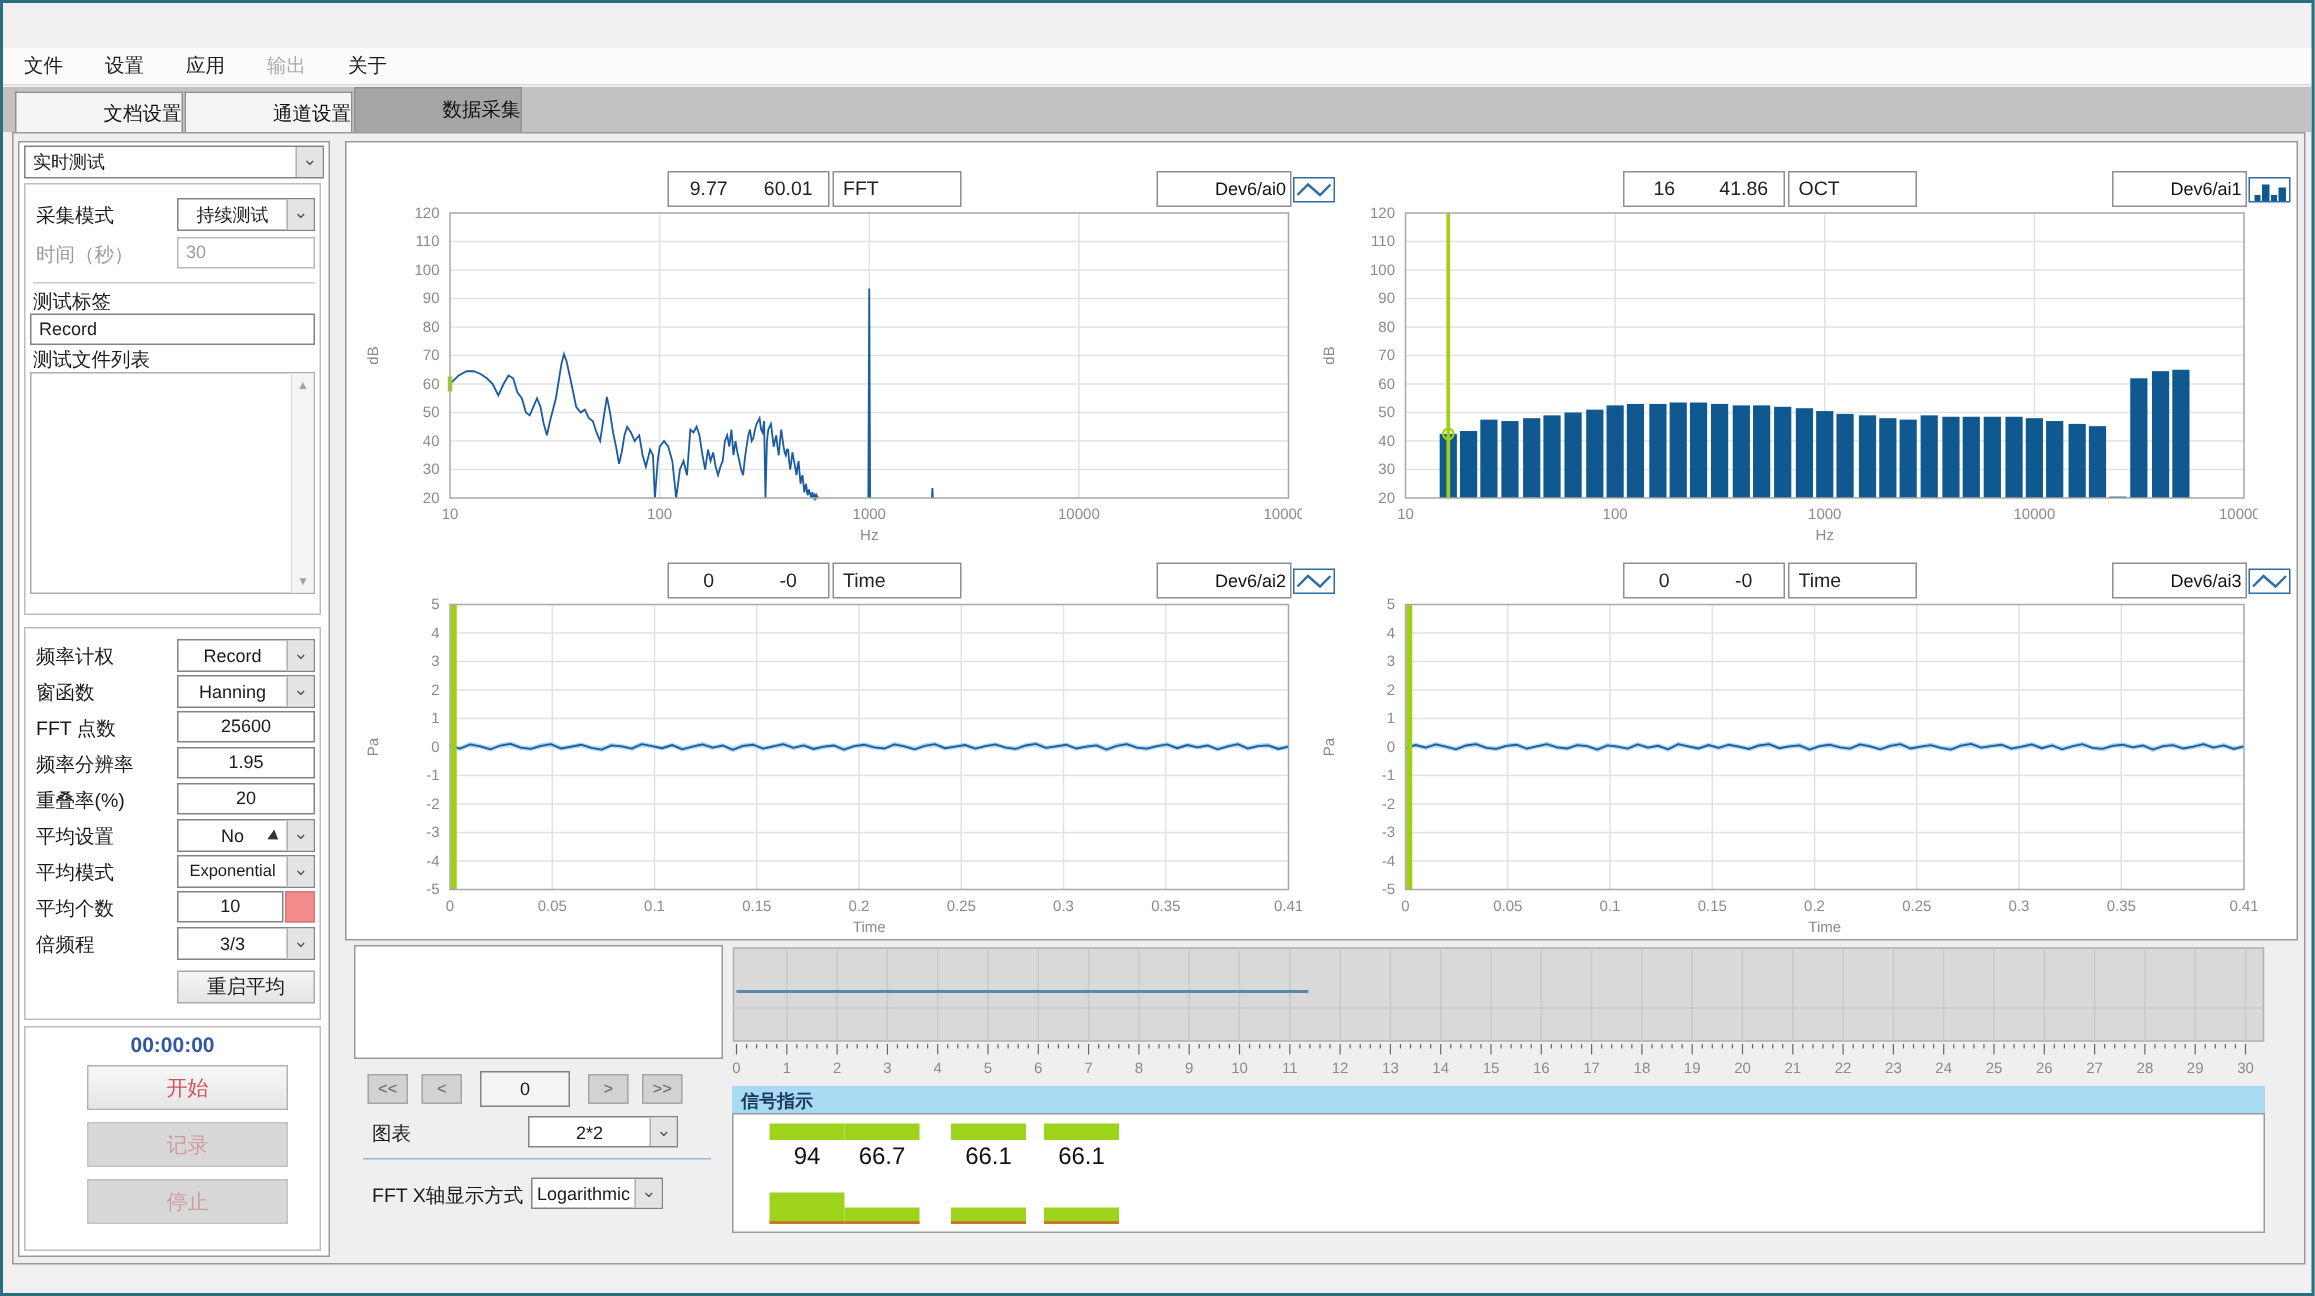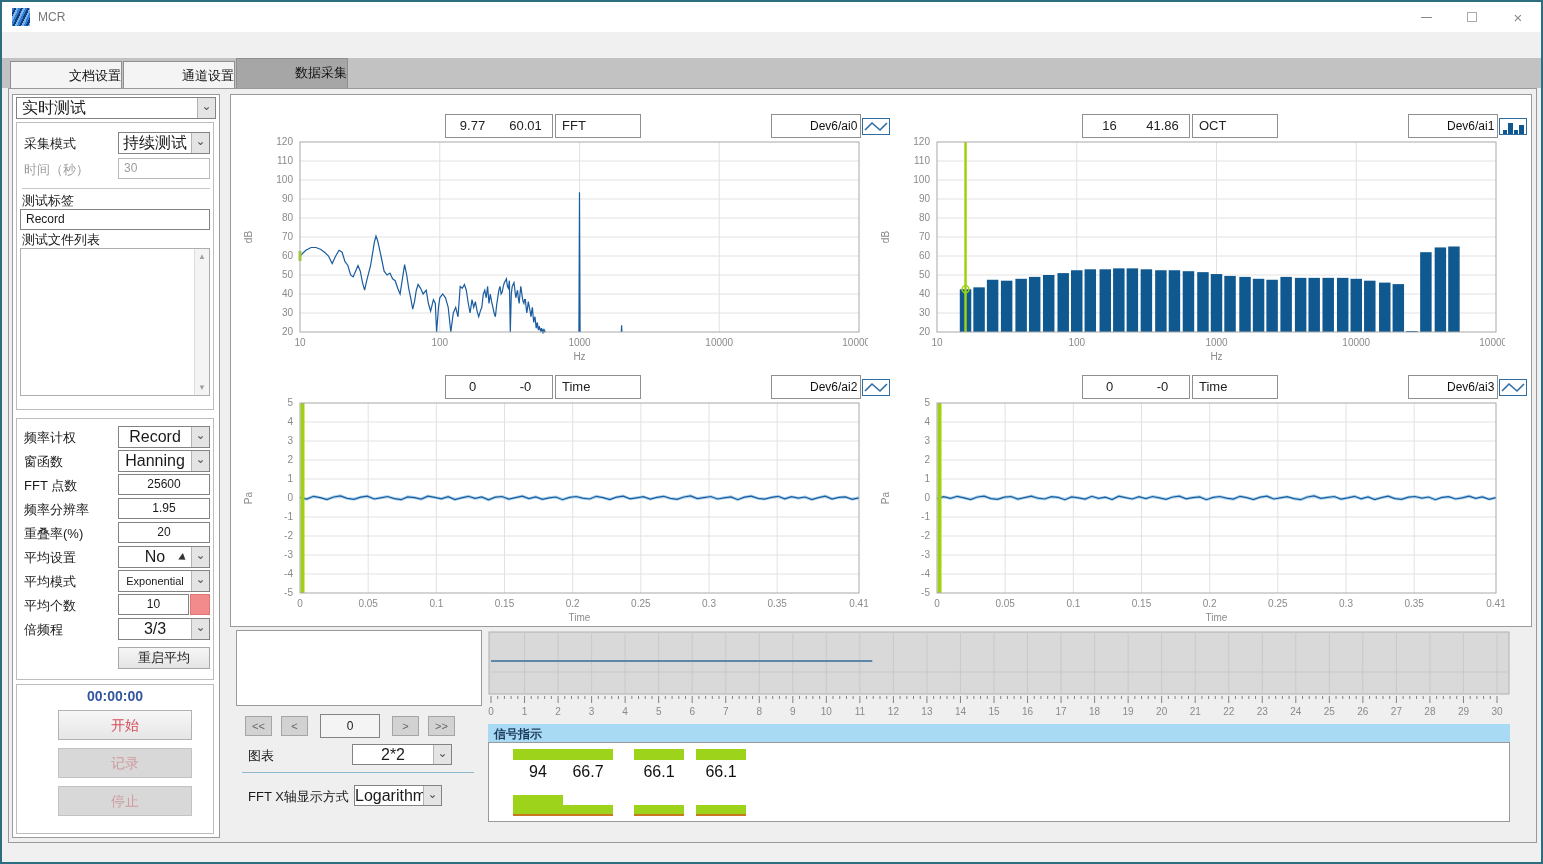--- a/index.html
+++ b/index.html
@@ -33,21 +33,21 @@
 
   .content-frame { position:absolute; left:6px; top:86px; width:1529px; height:755px;
                    background:#efefef; border:1px solid #9a9a9a; }
 
   
   .panel { position:absolute; background:#fff; border:1px solid #9a9a9a; }
   .gbox  { position:absolute; background:#fff; border:1px solid #bdbdbd; }
   .lbl   { position:absolute; font-size:13px; color:#1a1a1a; white-space:nowrap; }
   .lbl.dis { color:#9c9c9c; }
   .combo { position:absolute; height:22px; background:#fff; border:1px solid #838383; display:flex; }
-  .combo-val { flex:1; text-align:center; font-size:16px; line-height:20px; color:#1a1a1a; overflow:hidden; }
+  .combo-val { flex:1; text-align:center; font-size:12px; line-height:20px; color:#1a1a1a; overflow:hidden; }
   .combo-btn { width:18px; background:#e4e4e4; border-left:1px solid #b3b3b3; text-align:center;
                line-height:16px; color:#555; font-size:12px; }
   .tinput { position:absolute; height:21px; background:#fff; border:1px solid #838383;
             font-size:12px; text-align:center; line-height:19px; color:#1a1a1a; }
   .tinput.left { text-align:left; padding-left:5px; }
   .tinput.dis { border-color:#b8b8b8; color:#9c9c9c; }
   .flag { position:absolute; background:#f28b8b; border:1px solid #d77; }
   .push { position:absolute; background:linear-gradient(#f6f6f6,#e4e4e4); border:1px solid #a8a8a8;
           font-size:13px; color:#1a1a1a; text-align:center; }
   .sep { position:absolute; height:1px; background:#c8c8c8; }
@@ -83,36 +83,28 @@
                border-bottom:2px solid #c9791f; }
   .mouse-cursor { position:absolute; width:0; height:0; border-left:6px solid #333;
                   border-top:4px solid transparent; border-bottom:4px solid transparent;
                   transform:rotate(35deg); }
 </style>
 </head>
 <body>
 
 <div class="window">
 
-  <div class="titlebar">
-    <div class="app-icon"></div>
-    <span class="win-title">MCR</span>
-    <div class="win-controls">
-      <div class="win-btn">
-          <span class="glyph-min"></span>
-        </div>
-      <div class="win-btn">
-          <span class="glyph-max"></span>
-        </div>
-      <div class="win-btn">
-          <span class="glyph-close">×</span>
-        </div>
-    </div>
-  </div>
-
+
+  <div class="menubar">
+    <span class="menu-item">文件</span>
+    <span class="menu-item">设置</span>
+    <span class="menu-item">应用</span>
+    <span class="menu-item disabled">输出</span>
+    <span class="menu-item">关于</span>
+  </div>
 
   <div class="tabstrip">
     <div class="tab" style="left:8px">文档设置</div>
     <div class="tab" style="left:121px">通道设置</div>
     <div class="tab active" style="left:234px">数据采集</div>
   </div>
 
   <div class="content-frame"></div>
 
   <div class="panel" style="left:10px;top:92px;width:208px;height:744px"></div>

